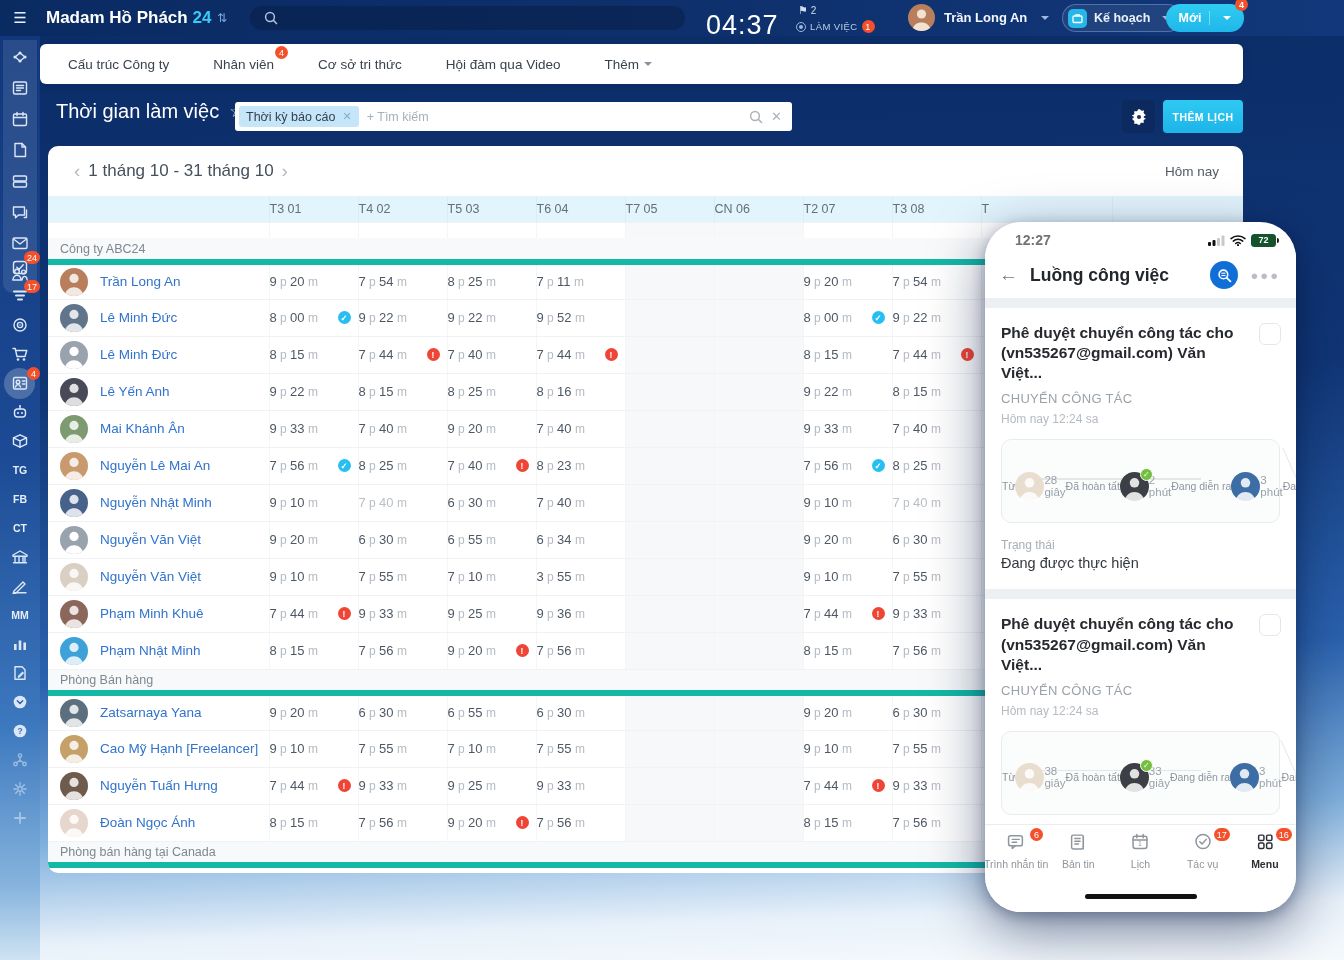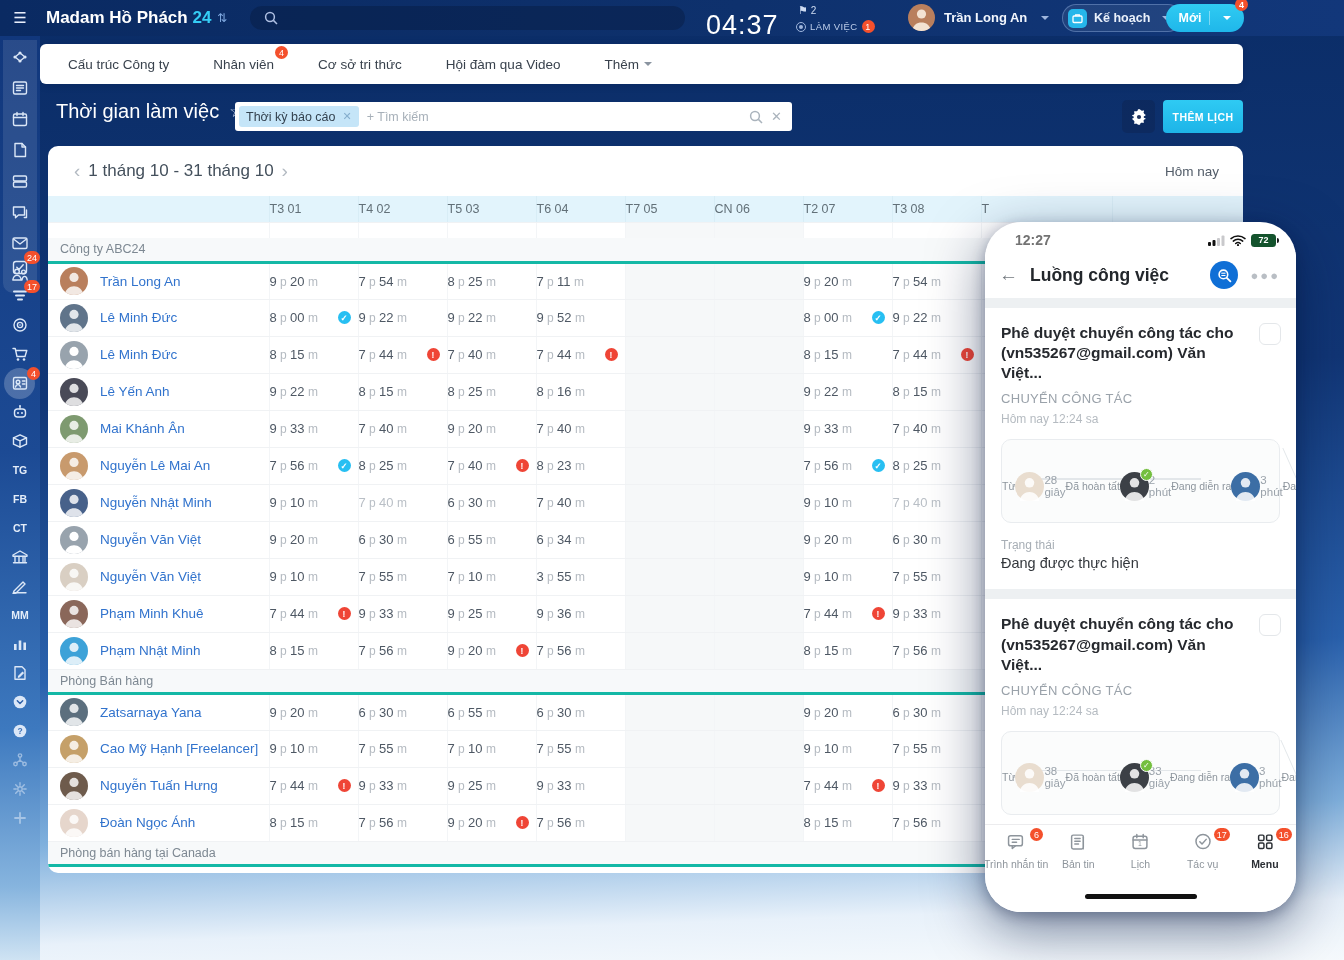--- a/index.html
+++ b/index.html
@@ -100,21 +100,21 @@
   table.tt { border-collapse:collapse; width:1195px; table-layout:fixed; }
   table.tt td, table.tt th { padding:0; border-bottom:1px solid #f0f2f4; border-left:1px solid #f3f5f7;
     font-weight:normal; vertical-align:middle; }
   table.tt td:first-child, table.tt th:first-child { border-left:none; }
   th.daycol { height:26px; background:#e2f4fc; font-size:12.5px; color:#627078; text-align:left;
     padding-left:11px; border-left:1px solid #d8edf6 !important; }
   th.namecol-h { background:#e2f4fc; border-left:none !important; }
   td.wkend { background:#f6f8f9; }
   tr.spacer td { height:16px; border-bottom:none; }
   tr.sectionrow td { height:24px; background:#f7f9fa; color:#7d8892; font-size:12.5px; padding-left:12px;
-    border-bottom:3px solid #14b8a6; }
+    border-bottom:6px solid #14b8a6; }
   tr.emp td { height:37px; }
   .empcell { display:flex; align-items:center; gap:12px; padding-left:12px; }
   .av { width:28px; height:28px; border-radius:50%; flex:none; position:relative; overflow:hidden; }
   .av svg { position:absolute; left:0; top:0; }
   .empname { font-size:13.5px; color:#3173cd; white-space:nowrap; overflow:hidden; }
   .tcell { position:relative; padding-left:11px; font-size:13px; color:#4e5864; white-space:nowrap; }
   .tcell .u { color:#b4bac1; font-size:12px; }
   .tcell.dim, .tcell.dim .u { color:#b9bfc6; }
   .cmark { position:absolute; right:7px; top:50%; margin-top:-6.5px; width:13px; height:13px; border-radius:50%;
     color:#fff; font-size:8.5px; display:flex; align-items:center; justify-content:center; font-weight:bold; }

